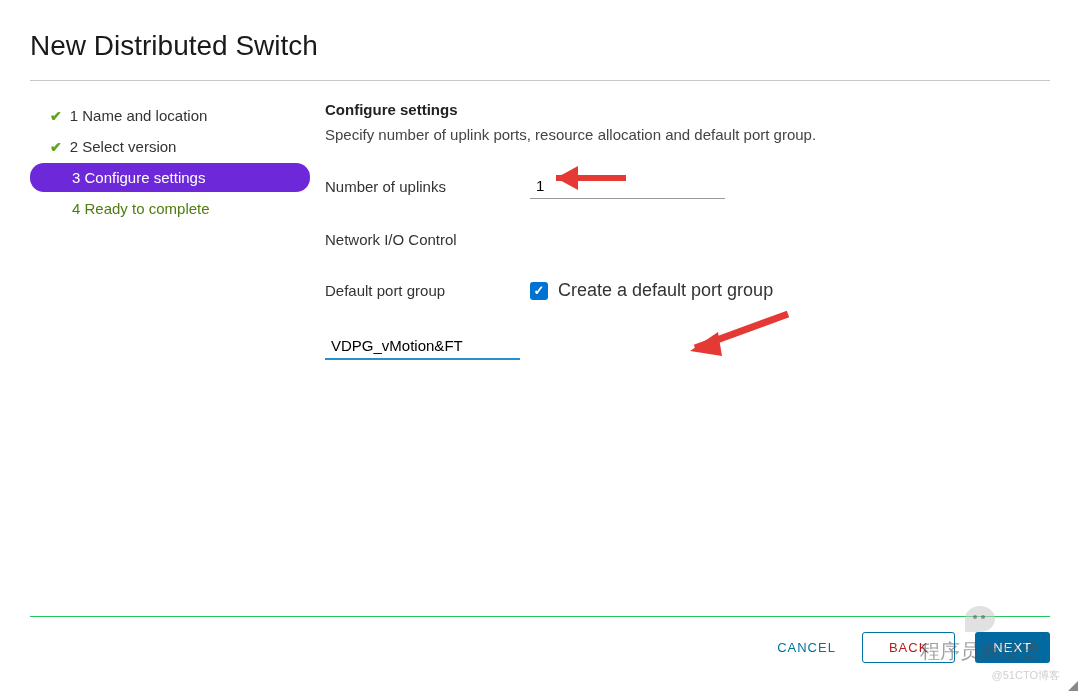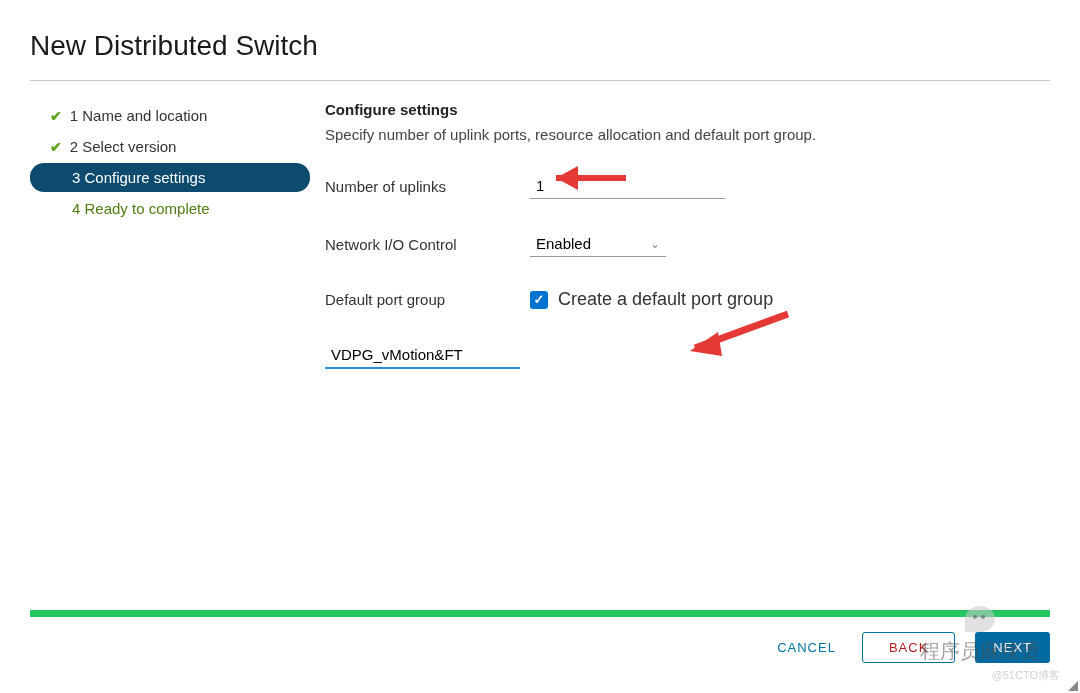--- a/index.html
+++ b/index.html
@@ -38,21 +38,21 @@
       font-size: 15px;
       display: flex;
       align-items: center;
       gap: 8px;
       margin-bottom: 2px;
     }
     .step.completed {
       color: #333;
     }
     .step.active {
-      background: #0c4a6e;
+      background: #6d28d9;
       color: #ffffff;
       border-radius: 14px;
       font-weight: 500;
     }
     .step.upcoming {
       color: #4d7c0f;
     }
     .check-icon {
       color: #62a420;
       font-size: 14px;
@@ -142,21 +142,21 @@
     .arrow-2 { left: 690px; top: 306px; }
     .footer {
       position: absolute;
       bottom: 30px;
       left: 30px;
       right: 30px;
       display: flex;
       justify-content: flex-end;
       align-items: center;
       gap: 20px;
-      border-top: 7px solid #22c55e;
+      border-top: 1px solid #22c55e;
       padding-top: 15px;
     }
     .btn-cancel {
       color: #0072a3;
       font-size: 13px;
       letter-spacing: 1px;
       font-weight: 400;
       cursor: pointer;
       padding: 8px 6px;
     }
@@ -257,24 +257,20 @@
     <div class="section-heading">Configure settings</div>
     <div class="section-desc">Specify number of uplink ports, resource allocation and default port group.</div>
 
     <div class="form-row">
       <div class="form-label">Number of uplinks</div>
       <input class="text-input" type="text" value="1" style="">
     </div>
 
     <div class="form-row">
       <div class="form-label">Network I/O Control</div>
-      <div class="select-wrap">
-        <span>Enabled</span>
-        <span class="chevron-down">⌄</span>
-      </div>
     </div>
 
     <div class="form-row">
       <div class="form-label">Default port group</div>
       <div class="checkbox-row">
         <div class="checkbox">✓</div>
         <span class="cb-label">Create a default port group</span>
       </div>
     </div>
 

